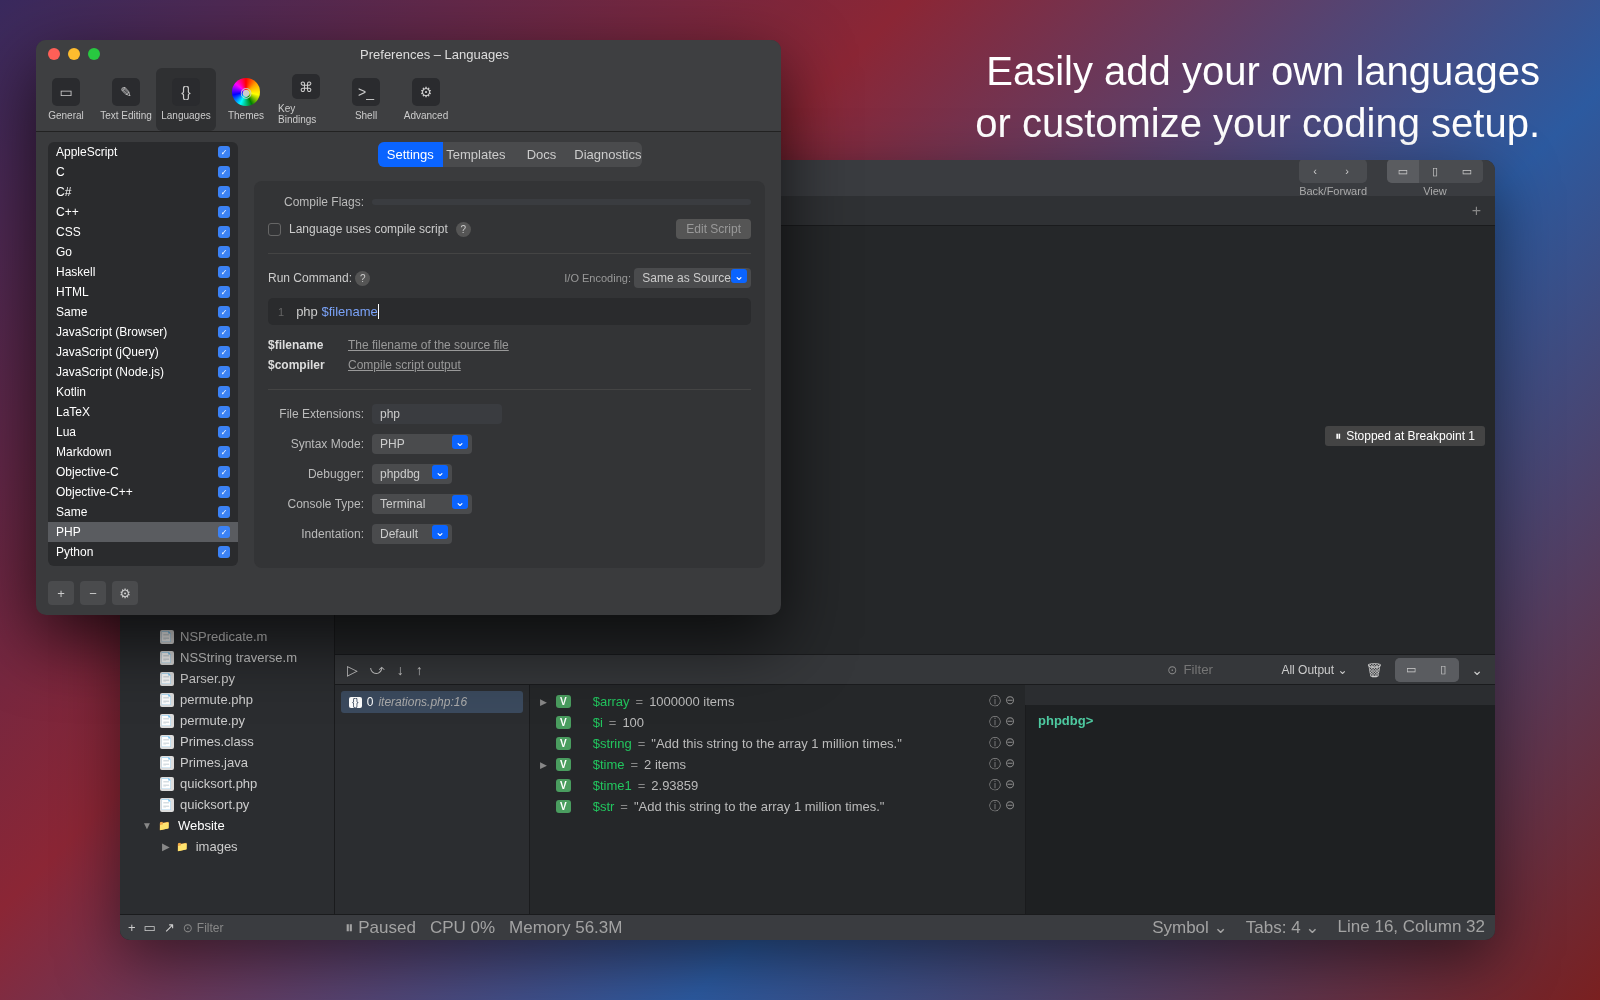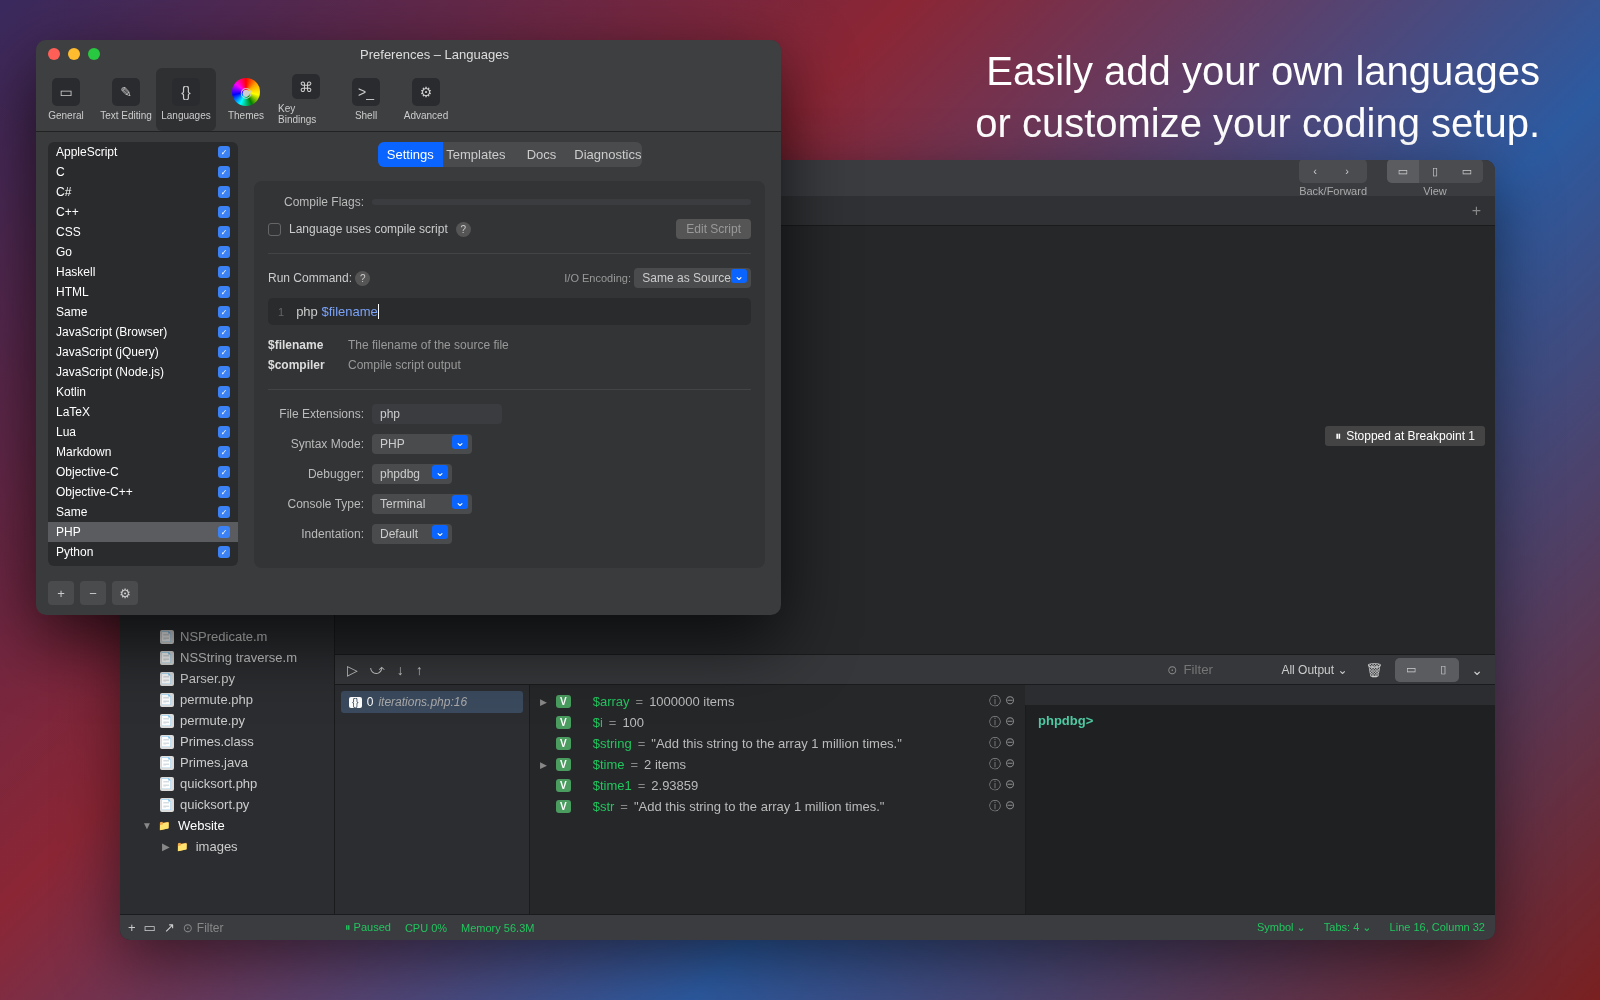--- a/index.html
+++ b/index.html
@@ -45,21 +45,21 @@
 .vars-panel { flex:1; background:#252729; padding:6px 10px; overflow-y:auto; }
 .var-row { display:flex; align-items:center; gap:6px; font-size:13px; padding:2px 0; font-family:Menlo,monospace; }
 .var-row .chev { color:#888; font-size:9px; width:10px; }
 .var-row .badge { background:#4a9d5f; color:#fff; font-size:10px; padding:1px 4px; border-radius:3px; font-weight:bold; }
 .var-row .vname { color:#22c55e; font-weight:400;padding-left:16px; }
 .var-row .veq { color:#888; }
 .var-row .vval { color:#bbb; }
 .var-row .vacts { margin-left:auto; color:#888; font-size:12px; display:flex; gap:4px; }
 .console-panel { width:470px; background:#1e2022; border-left:1px solid #1a1b1d; padding:8px 12px; font-family:Menlo,monospace; font-size:13px;margin-top:20px; }
 .console-panel .prompt { color:#4ec9a0; font-weight:bold; }
-.statusbar { height:26px; background:#3a3c40; border-top:1px solid #1a1b1d; display:flex; align-items:center; padding:0 10px; font-size:11px; color:#22c55e; gap:14px; }
+.statusbar { height:26px; background:#3a3c40; border-top:1px solid #1a1b1d; display:flex; align-items:center; padding:0 10px; font-size:17px; color:#a3a3a3; gap:14px; }
 .sb-r { margin-left:auto; display:flex; gap:18px; }
 .sb-item { cursor:pointer; }
 .file-footer { height:26px; background:#3a3c40; border-top:1px solid #1a1b1d; display:flex; align-items:center; padding:0 8px; gap:8px; position:absolute; bottom:0; left:0; width:215px; box-sizing:border-box; }
 .ff-btn { color:#ccc; font-size:13px; cursor:pointer; }
 .ff-filter { color:#888; font-size:12px; display:flex; align-items:center; gap:4px; }
 
 
 .prefs-win { position:absolute; left:36px; top:40px; width:745px; height:575px; background:#3a3b3d; border-radius:10px; box-shadow:0 25px 70px rgba(0,0,0,.7); overflow:hidden; display:flex; flex-direction:column; }
 .prefs-title { height:28px; display:flex; align-items:center; padding:0 12px; background:#3e3f41; }
 .traffic { display:flex; gap:8px; }
@@ -90,21 +90,21 @@
 .lp-check { width:13px; height:13px; border:1px solid #666; border-radius:3px; }
 .lp-help { width:15px; height:15px; border-radius:50%; background:#555; color:#ccc; font-size:10px; display:inline-flex; align-items:center; justify-content:center; }
 .lp-btn { background:#555; color:#999; padding:3px 10px; border-radius:4px; font-size:12px; cursor:pointer; }
 .lp-select { background:#4a4b4d; padding:3px 20px 3px 8px; border-radius:4px; font-size:12px; position:relative; display:inline-block; min-width:100px; }
 .lp-select.blue::after { content:"⌄"; position:absolute; right:4px; top:1px; background:#0a64ff; padding:0 3px; border-radius:3px; color:#fff; }
 .lp-input { background:#3a3c40; padding:3px 8px; border-radius:4px; font-size:12px; min-width:130px; display:inline-block; }
 .code-box { background:#2a2b2d; border-radius:5px; padding:6px 10px; font-family:Menlo,monospace; font-size:13px; margin:6px 0 10px; }
 .code-box .cln { color:#666; margin-right:12px; font-size:11px; }
 .var-hint { display:flex; gap:14px; font-family:Menlo,monospace; font-size:12px; padding:3px 0; }
 .var-hint .vn { font-weight:bold; color:#ddd; width:66px; }
-.var-hint .vd { color:#999; }
+.var-hint .vd { color:#999;text-decoration:underline; }
 .lp-sep { height:1px; background:#444; margin:14px 0; }
 </style>
 </head>
 <body>
 
 <div class="marketing">
   <span>Easily add your own languages</span><br>
   <span>or customize your coding setup.</span>
 </div>
 

